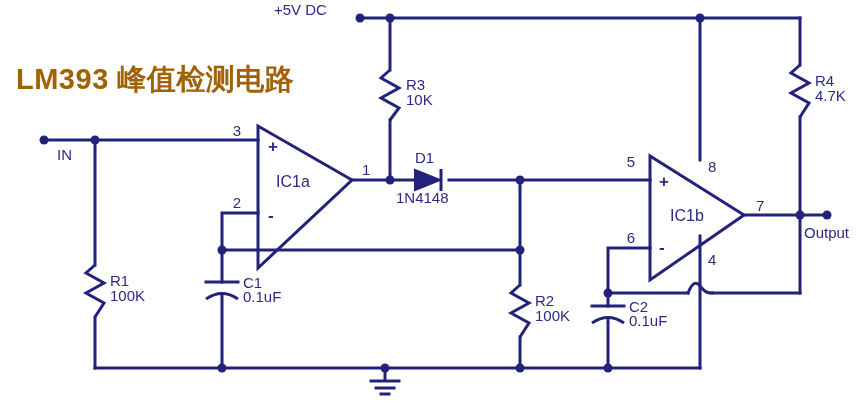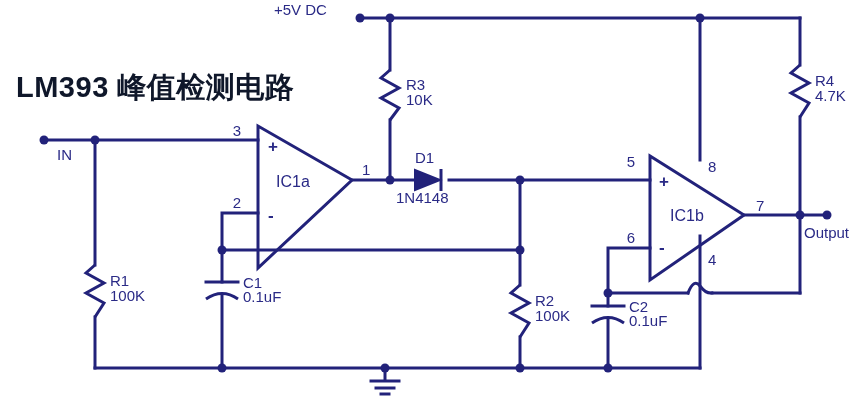--- a/index.html
+++ b/index.html
@@ -65,27 +65,26 @@
   .pm {
     fill: #2a2a86;
     font-family: "Liberation Sans", sans-serif;
     font-size: 17px;
     font-weight: 700;
   }
   #title-text {
     position: absolute;
     left: 16px;
     top: 60px;
-    color: #0f172a;
+    color: #a16207;
     font-family: "Liberation Sans", sans-serif;
     font-size: 29px;
     font-weight: bold;
     letter-spacing: 0.5px;
     white-space: nowrap;
-    margin-top: 8px;
   }
 </style>
 </head>
 <body>
 
 <div id="schematic-root">
 
   <div id="title-text">LM393 峰值检测电路</div>
 
   <svg id="schematic-svg" viewBox="0 0 867 416">

